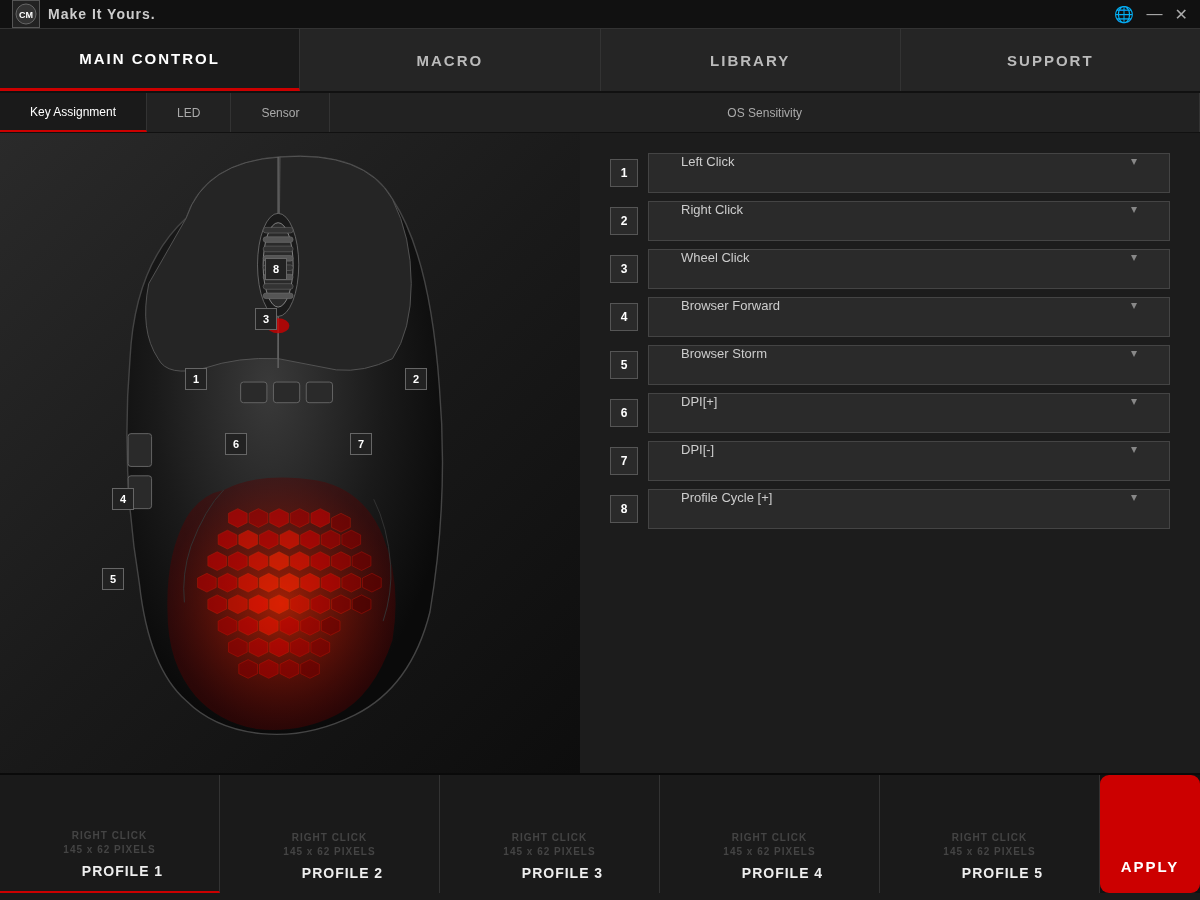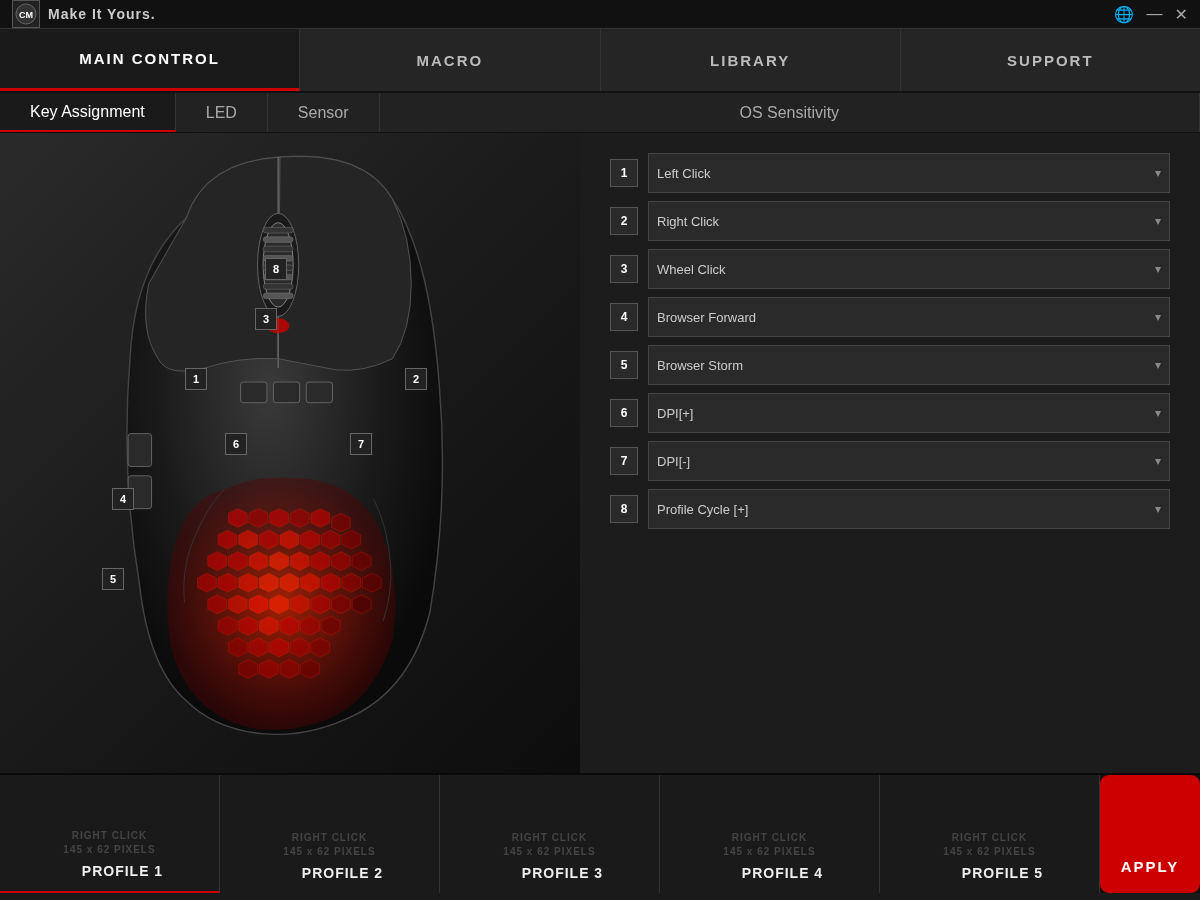--- a/index.html
+++ b/index.html
@@ -89,21 +89,21 @@
     #sub-nav {
       height: 40px;
       background: #222;
       display: flex;
       border-bottom: 1px solid #111;
     }
     .sub-nav-tab {
       padding: 0 30px;
       display: flex;
       align-items: center;
-      font-size: 16px;
+      font-size: 12px;
       cursor: pointer;
       color: #aaa;
       border-right: 1px solid #333;
     }
     .sub-nav-tab.active {
       background: #1a1a1a;
       color: #fff;
       border-bottom: 2px solid #c00;
     }
     .sub-nav-tab:last-child { flex: 1; text-align: center; justify-content: center; }
@@ -178,22 +178,21 @@
       flex-shrink: 0;
     }
     .key-dropdown {
       flex: 1;
       height: 40px;
       background: #2a2a2a;
       border: 1px solid #444;
       color: #ccc;
       font-size: 13px;
       display: flex;
-      align-items: center;
-      padding: 0 8px;
+      padding: 0 32px;
       cursor: pointer;
       justify-content: space-between;
     }
     .dropdown-arrow {
       color: #888;
       font-size: 12px;
     }
 
     
     #profile-bar {

